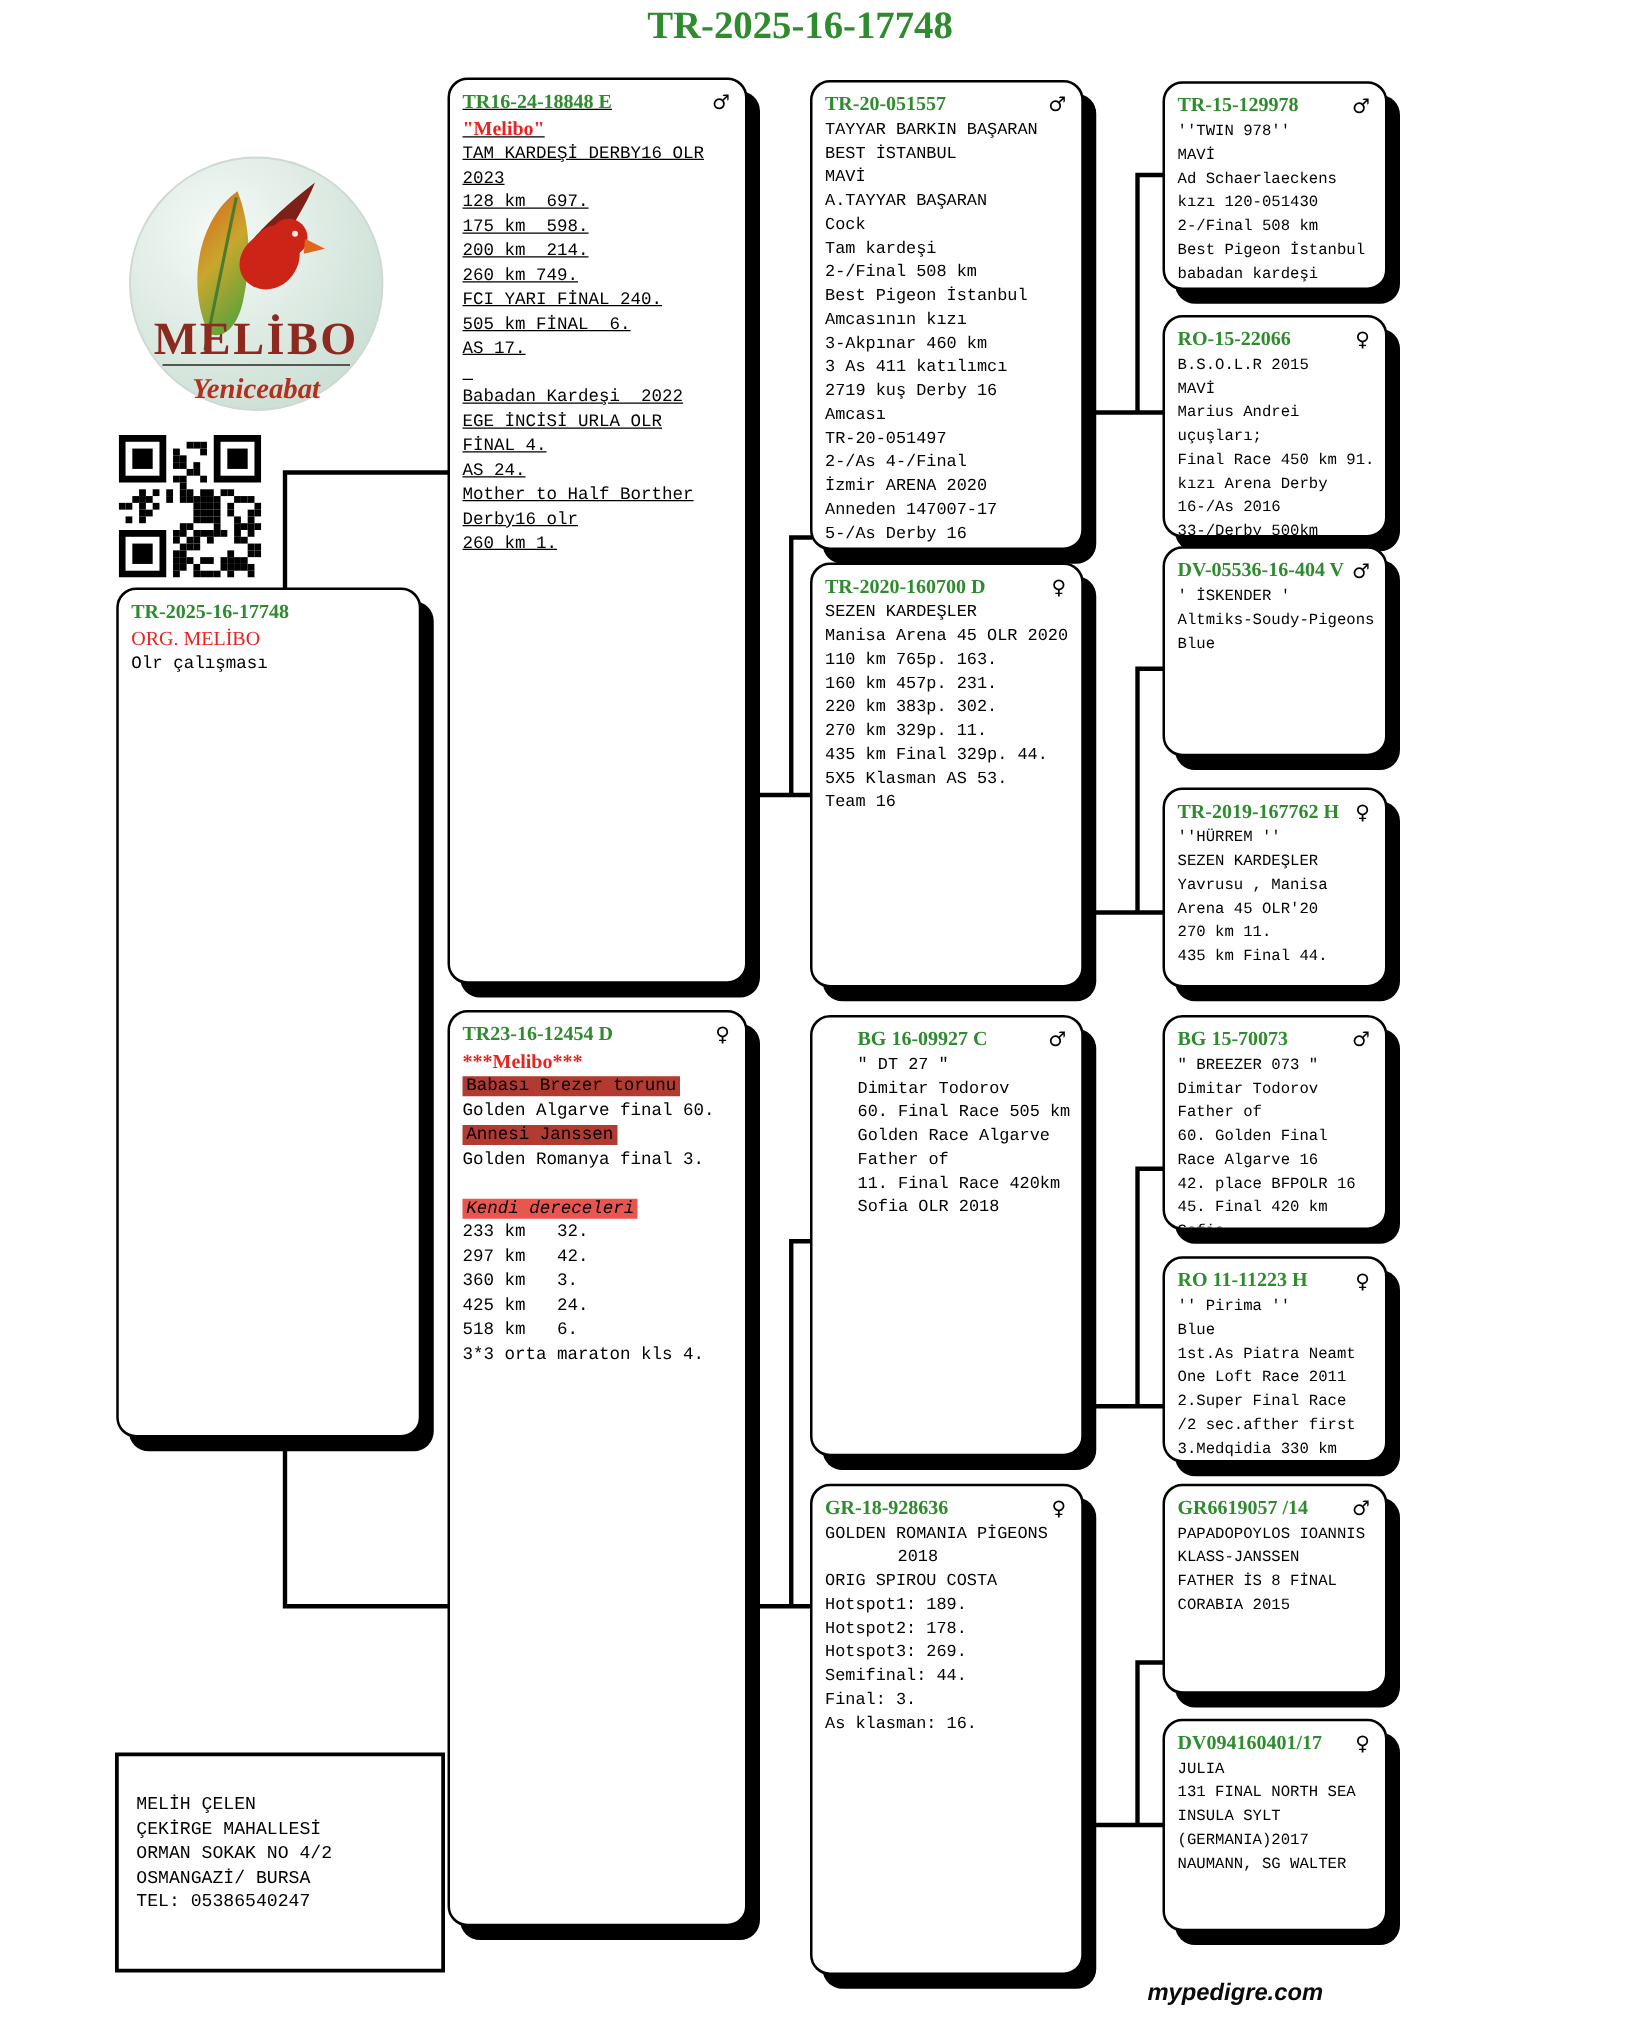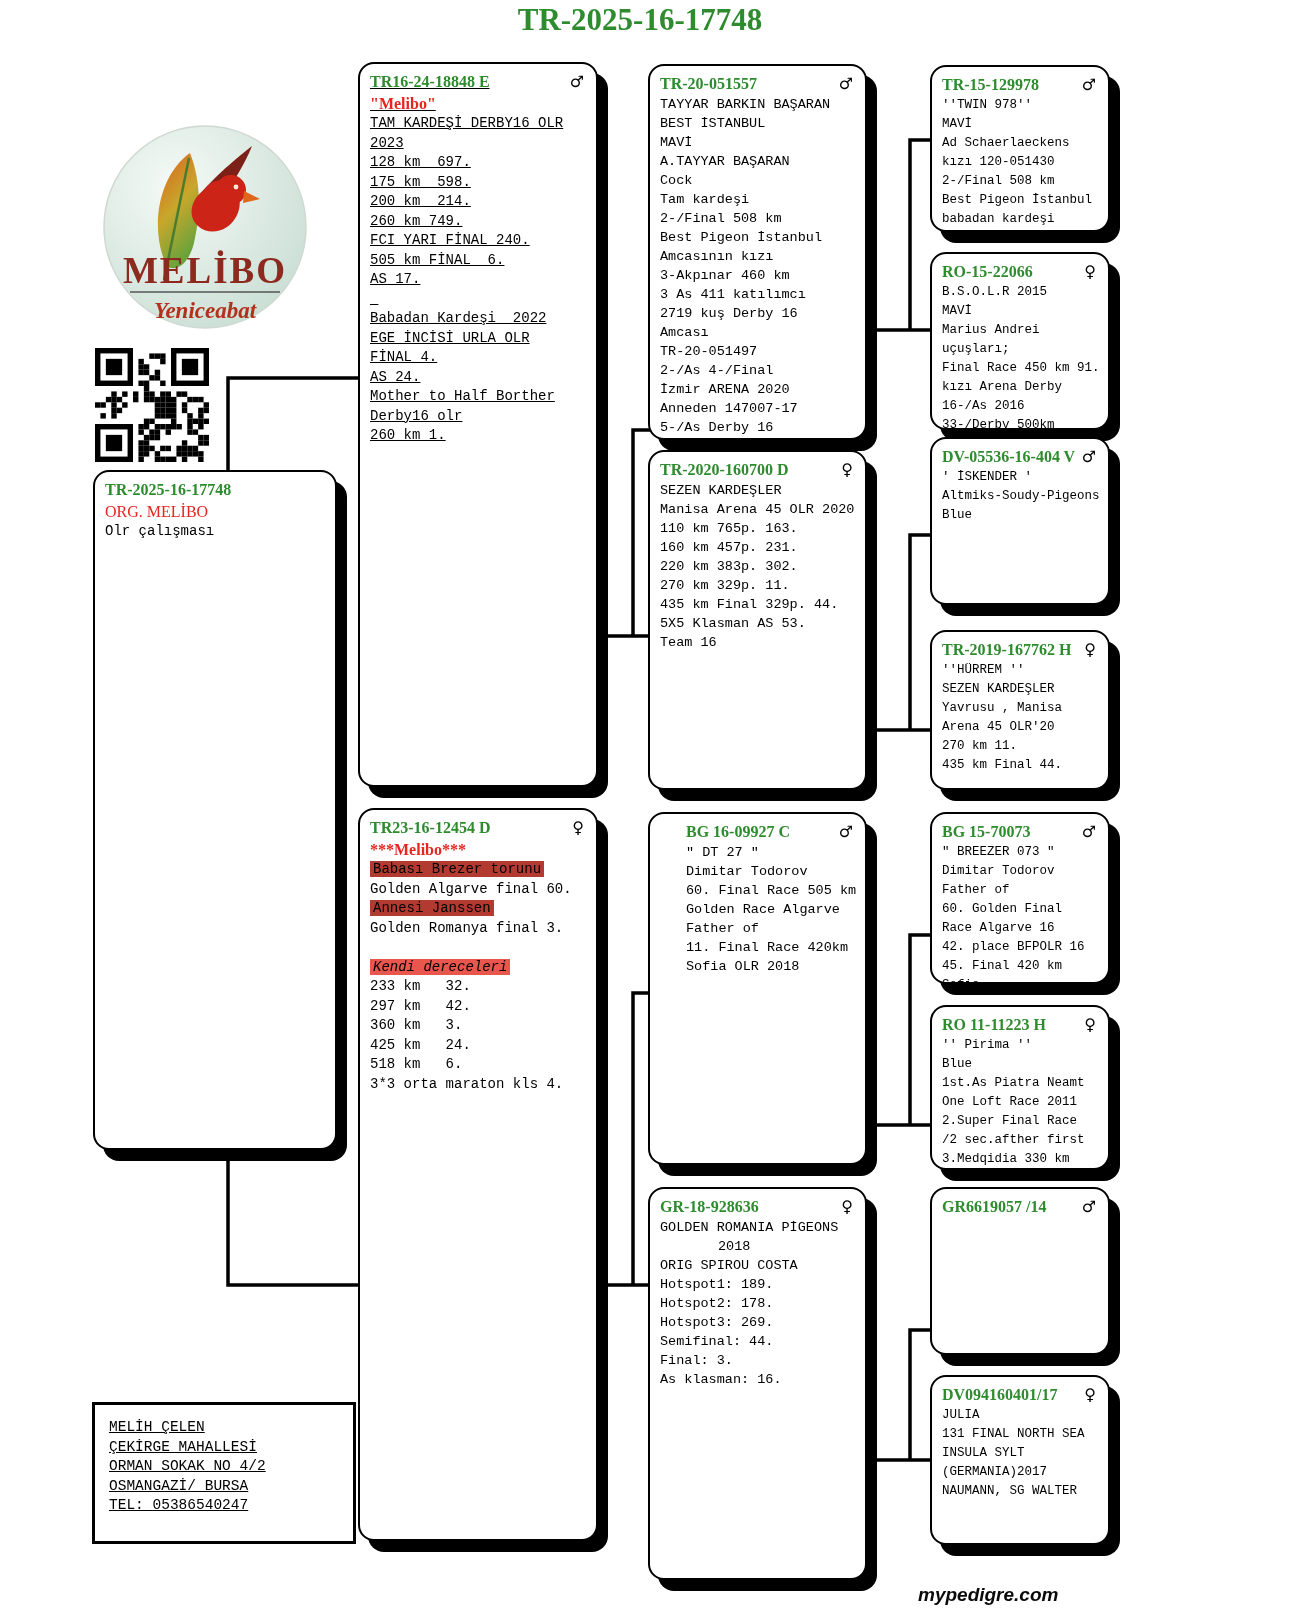--- a/index.html
+++ b/index.html
@@ -21,22 +21,22 @@
   .c4 .body{font-size:12.5px;line-height:19px;}
   .line{min-height:1em;}
   .line.red{font-family:"Liberation Serif",serif;font-weight:bold;color:#e8241f;
             font-size:16px;line-height:21px;}
   .line.hld span{background:#b23a30;padding:0 3px;}
   .line.hll span{background:#e8564e;font-style:italic;padding:0 3px;}
   .line.ind{padding-left:58px;}
   .org{font-family:"Liberation Serif",serif;font-weight:normal;font-size:16px;
        color:#e8241f;line-height:21px;}
   .addr{position:absolute;left:92px;top:1402px;width:230px;height:110px;z-index:2;
-        border:3px solid #000;background:#fff;padding:13px 14px;
-        font-family:"Liberation Mono",monospace;font-size:14.5px;line-height:19.5px;white-space:pre;text-decoration:underline;}
+        border:3px solid #000;background:#fff;padding:30px 14px;
+        font-family:"Liberation Mono",monospace;font-size:14.5px;line-height:19.5px;white-space:pre;}
   .footer{position:absolute;top:1584px;left:918px;z-index:3;font-weight:bold;font-style:italic;
           font-size:19px;color:#0a0a0a;font-family:"Liberation Sans",sans-serif;}
   .logo{position:absolute;left:100px;top:120px;z-index:2;}
   .qr{position:absolute;left:95px;top:348px;z-index:2;}
 </style>
 </head>
 <body>
 
 <div class="title">TR-2025-16-17748</div>
 
@@ -279,20 +279,21 @@
       <div class="body"><div class="line">'' Pirima ''</div><div class="line">Blue</div><div class="line">1st.As Piatra Neamt</div><div class="line">One Loft Race 2011</div><div class="line">2.Super Final Race</div><div class="line">/2 sec.afther first</div><div class="line">3.Medqidia 330 km</div><div class="line">/8 sec.after first</div></div>
     </div>
     <div class="pbox c3" style="left: 648px; top: 1187px; width: 219px; height: 393px;">
       <div class="bid">GR-18-928636</div>
       <div class="sex">♀</div>
       <div class="body"><div class="line">GOLDEN ROMANIA PİGEONS</div><div class="line ind">2018</div><div class="line">ORIG SPIROU COSTA</div><div class="line">Hotspot1: 189.</div><div class="line">Hotspot2: 178.</div><div class="line">Hotspot3: 269.</div><div class="line">Semifinal: 44.</div><div class="line">Final: 3.</div><div class="line">As klasman: 16.</div></div>
     </div>
     <div class="pbox c4" style="left: 930px; top: 1187px; width: 180px; height: 168px;">
       <div class="bid">GR6619057 /14</div>
       <div class="sex">♂</div>
+      <div class="body"><div class="line">PAPADOPOYLOS IOANNIS</div><div class="line">KLASS-JANSSEN</div><div class="line">FATHER İS 8 FİNAL</div><div class="line">CORABIA 2015</div></div>
     </div>
     <div class="pbox c4" style="left: 930px; top: 1375px; width: 180px; height: 170px;">
       <div class="bid">DV094160401/17</div>
       <div class="sex">♀</div>
       <div class="body"><div class="line">JULIA</div><div class="line">131 FINAL NORTH SEA</div><div class="line">INSULA SYLT</div><div class="line">(GERMANIA)2017</div><div class="line">NAUMANN, SG WALTER</div></div>
     </div>
   </div>
 
 <div class="addr"><div class="line">MELİH ÇELEN</div><div class="line">ÇEKİRGE MAHALLESİ</div><div class="line">ORMAN SOKAK NO 4/2</div><div class="line">OSMANGAZİ/ BURSA</div><div class="line">TEL: 05386540247</div></div>
 

